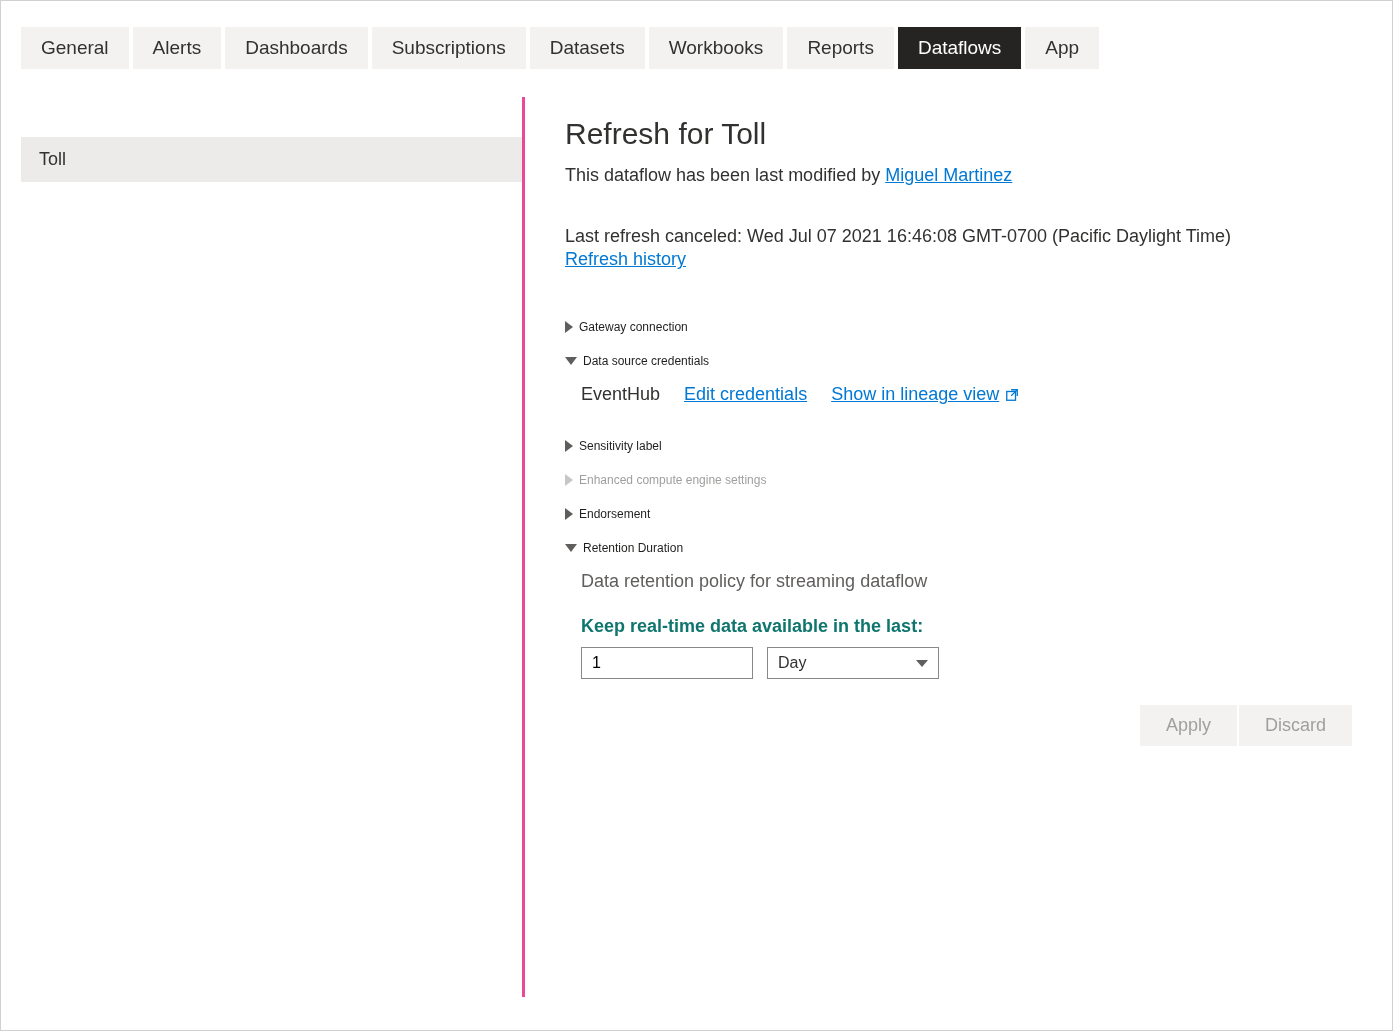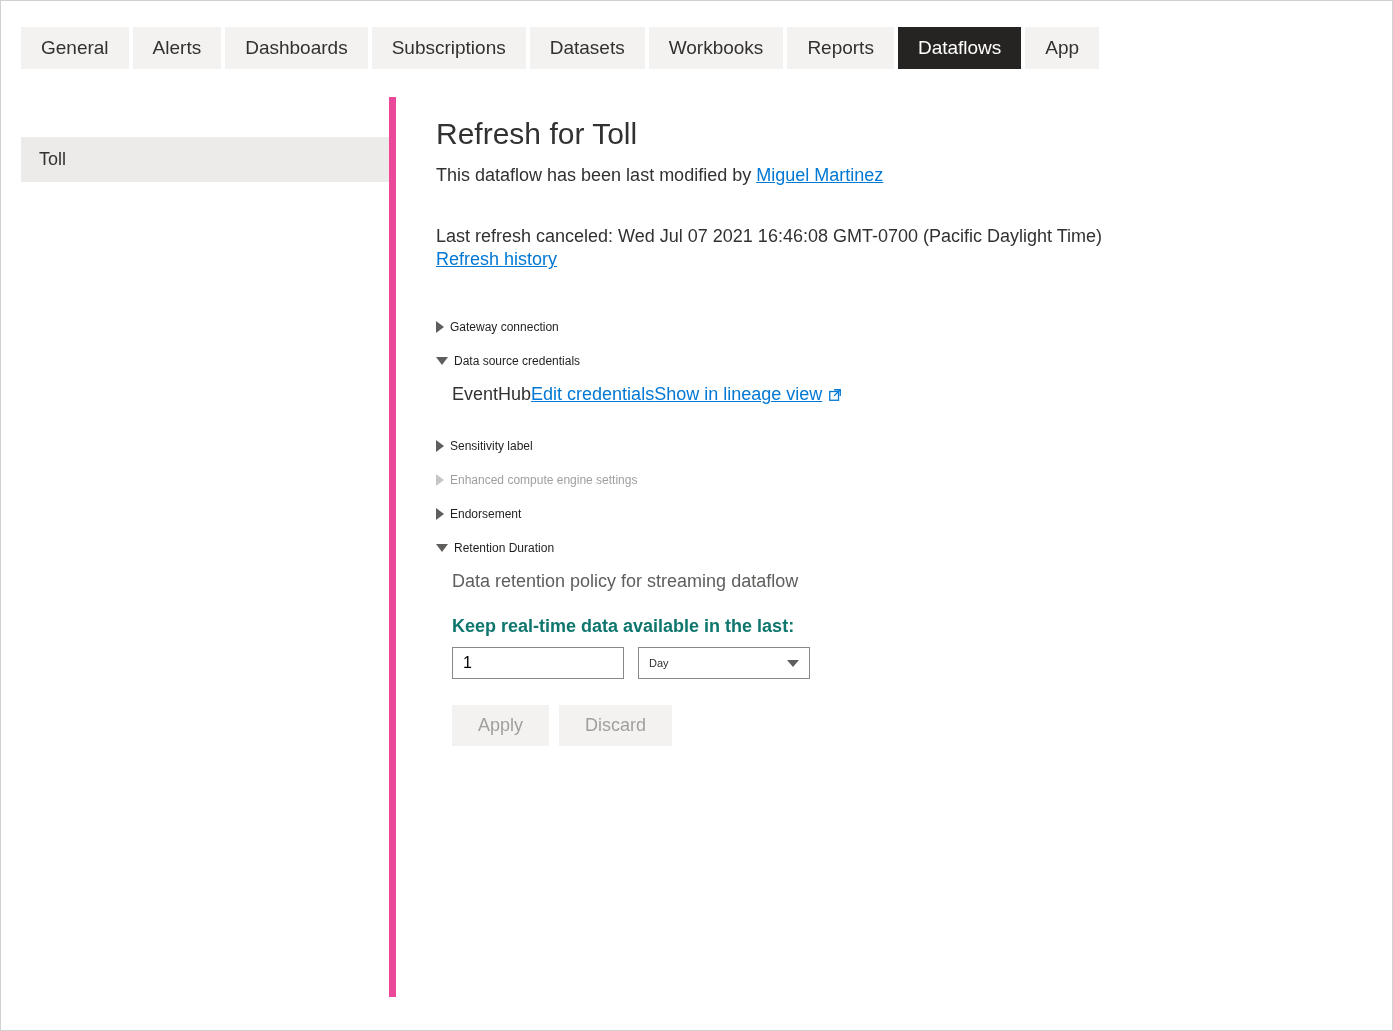--- a/index.html
+++ b/index.html
@@ -33,22 +33,22 @@
     }
     .tab.active {
       background: #252423;
       color: #fff;
     }
     .content {
       display: flex;
       margin-top: 28px;
     }
     .sidebar {
-      width: 395px;
-      border-right: 7px solid #ec4899;
+      width: 524px;
+      border-right: 3px solid #ec4899;
       min-height: 900px;
       padding-top: 40px;
     }
     .sidebar-item {
       padding: 12px 18px;
       font-size: 18px;
       background: #edebe9;
       margin-left: 20px;
       cursor: pointer;
     }
@@ -113,20 +113,21 @@
     .caret.disabled {
       border-left-color: #c8c6c4;
     }
     .section-body {
       padding-left: 16px;
       margin-bottom: 24px;
     }
     .cred-row {
       display: flex;
       align-items: center;
+      gap: 24px;
       font-size: 18px;
       padding-bottom: 10px;
     }
     .cred-label {
       color: #323130;
     }
     .cred-link {
       color: #0078d4;
       text-decoration: underline;
       cursor: pointer;
@@ -165,39 +166,40 @@
       border: 1px solid #8a8886;
       padding: 0 10px;
       font-size: 16px;
       font-family: inherit;
     }
     .retention-select {
       width: 172px;
       height: 32px;
       border: 1px solid #8a8886;
       padding: 0 10px;
-      font-size: 11px;
+      font-size: 16px;
       background: #fff;
       display: flex;
       align-items: center;
       justify-content: space-between;
       cursor: pointer;
     }
     .chevron-down {
       width: 0;
       height: 0;
       border-left: 6px solid transparent;
       border-right: 6px solid transparent;
       border-top: 7px solid #605e5c;
     }
     .action-buttons {
       display: flex;
-      gap: 10px;
+      gap: 2px;
       padding-left: 16px;
       margin-bottom: 34px;
+      justify-content: flex-end;
     }
     .btn {
       padding: 10px 26px;
       font-size: 18px;
       border: none;
       background: #f3f2f1;
       color: #a19f9d;
       cursor: not-allowed;
       font-family: inherit;
     }

